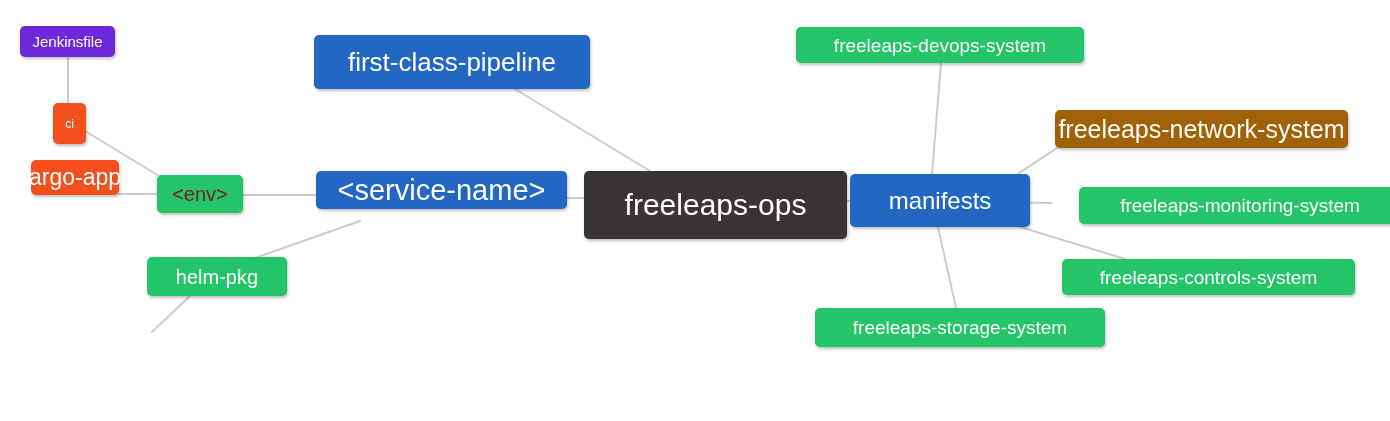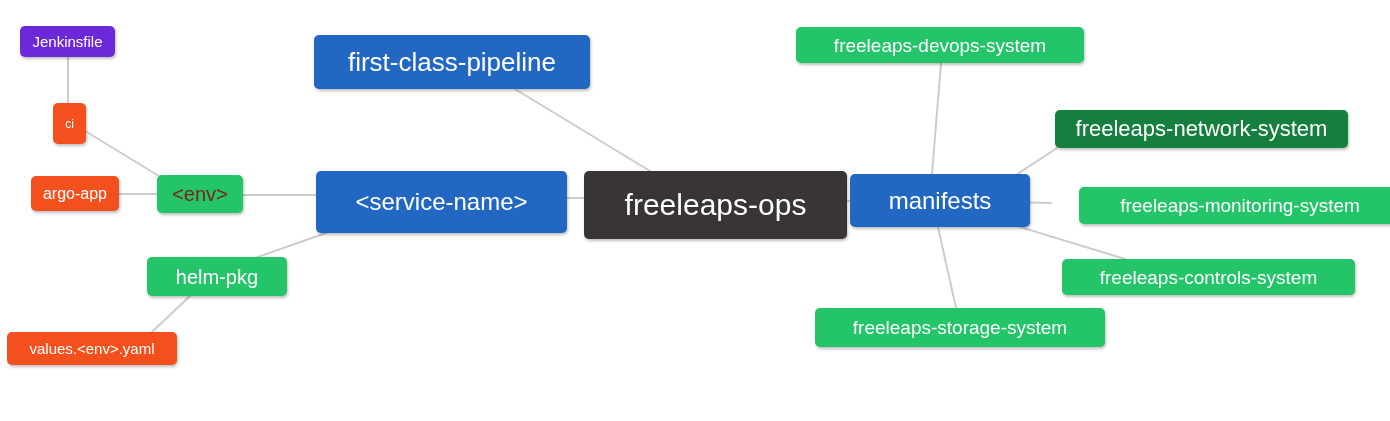--- a/index.html
+++ b/index.html
@@ -54,26 +54,25 @@
       <line x1="847" y1="201" x2="850" y2="201" stroke="#cccccc" stroke-width="2" stroke-linecap="round"></line>
       <line x1="932" y1="174" x2="941" y2="63" stroke="#cccccc" stroke-width="2" stroke-linecap="round"></line>
       <line x1="1010" y1="179" x2="1057" y2="148" stroke="#cccccc" stroke-width="2" stroke-linecap="round"></line>
       <line x1="1010" y1="202" x2="1051" y2="203" stroke="#cccccc" stroke-width="2" stroke-linecap="round"></line>
       <line x1="1010" y1="224" x2="1125" y2="259" stroke="#cccccc" stroke-width="2" stroke-linecap="round"></line>
       <line x1="938" y1="227" x2="956" y2="308" stroke="#cccccc" stroke-width="2" stroke-linecap="round"></line>
     </svg>
 
 <div class="node" style="left: 20px; top: 26px; width: 95px; height: 31px; font-size: 15px; background: #6d28d9; color: rgb(255, 255, 255);">Jenkinsfile</div>
     <div class="node" style="left: 53px; top: 103px; width: 33px; height: 41px; font-size: 12px; background: rgb(244, 80, 30); color: rgb(255, 255, 255);">ci</div>
-    <div class="node" style="left: 31px; top: 176px; width: 88px; height: 35px; font-size: 16px; background: rgb(244, 80, 30); color: rgb(255, 255, 255);">argo-app</div>
+    <div class="node" style="left: 31px; top: 160px; width: 88px; height: 35px; font-size: 23px; background: rgb(244, 80, 30); color: rgb(255, 255, 255);">argo-app</div>
     <div class="node" style="left: 157px; top: 175px; width: 86px; height: 38px; font-size: 20px; background: rgb(35, 197, 104); color: #7f1d1d;">&lt;env&gt;</div>
     <div class="node" style="left: 147px; top: 257px; width: 140px; height: 39px; font-size: 20px; background: rgb(35, 197, 104); color: rgb(255, 255, 255);">helm-pkg</div>
-    <div class="node" style="left: 7px; top: 332px; width: 170px; height: 33px; font-size: 15px; background: rgb(244, 80, 30); color: rgb(255, 255, 255);">values.&lt;env&gt;.yaml</div>
     <div class="node" style="left: 314px; top: 35px; width: 276px; height: 54px; font-size: 26px; background: rgb(34, 104, 194); color: rgb(255, 255, 255);">first-class-pipeline</div>
-    <div class="node" style="left: 316px; top: 171px; width: 251px; height: 62px; font-size: 24px; background: rgb(34, 104, 194); color: rgb(255, 255, 255);">&lt;service-name&gt;</div>
+    <div class="node" style="left: 316px; top: 171px; width: 251px; height: 38px; font-size: 29px; background: rgb(34, 104, 194); color: rgb(255, 255, 255);">&lt;service-name&gt;</div>
     <div class="node" style="left: 584px; top: 171px; width: 263px; height: 68px; font-size: 30px; background: rgb(58, 53, 53); color: rgb(255, 255, 255); text-align: center;">freeleaps-ops</div>
     <div class="node" style="left: 850px; top: 174px; width: 180px; height: 53px; font-size: 24px; background: rgb(34, 104, 194); color: rgb(255, 255, 255);">manifests</div>
     <div class="node" style="left: 796px; top: 27px; width: 288px; height: 36px; font-size: 19px; background: rgb(35, 197, 104); color: rgb(255, 255, 255);">freeleaps-devops-system</div>
-    <div class="node" style="left: 1055px; top: 110px; width: 293px; height: 38px; font-size: 22px; background: #15803d; color: rgb(255, 255, 255);">freeleaps-network-system</div>
+    <div class="node" style="left: 1055px; top: 110px; width: 293px; height: 38px; font-size: 25px; background: #a16207; color: rgb(255, 255, 255);">freeleaps-network-system</div>
     <div class="node" style="left: 1051px; top: 187px; width: 322px; height: 37px; font-size: 19px; background: rgb(35, 197, 104); color: rgb(255, 255, 255); margin-left: 28px;">freeleaps-monitoring-system</div>
     <div class="node" style="left: 1062px; top: 259px; width: 293px; height: 36px; font-size: 19px; background: rgb(35, 197, 104); color: rgb(255, 255, 255);">freeleaps-controls-system</div>
     <div class="node" style="left: 815px; top: 308px; width: 290px; height: 39px; font-size: 19px; background: rgb(35, 197, 104); color: rgb(255, 255, 255);">freeleaps-storage-system</div>
   </div>
 
 </body></html>

